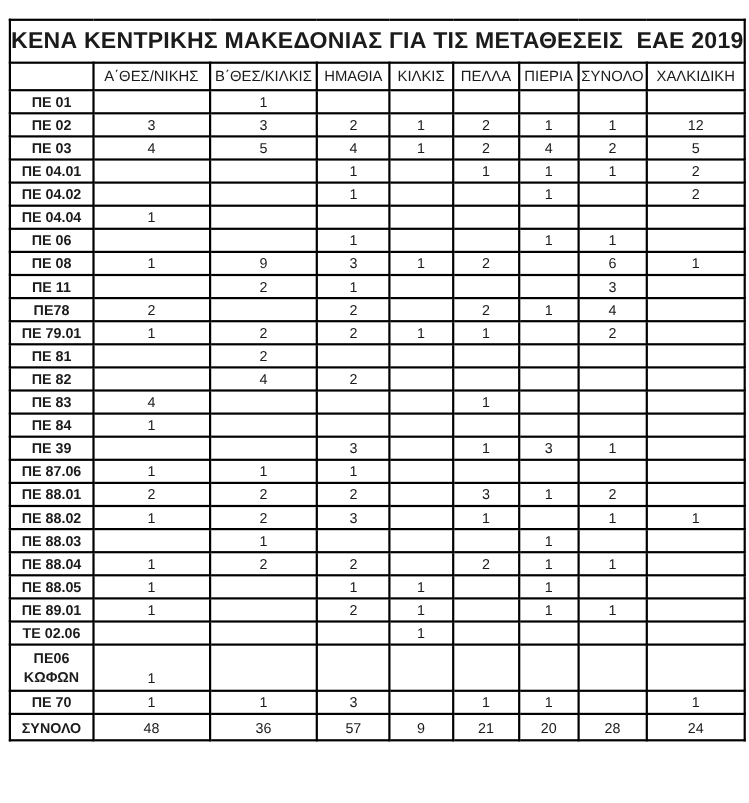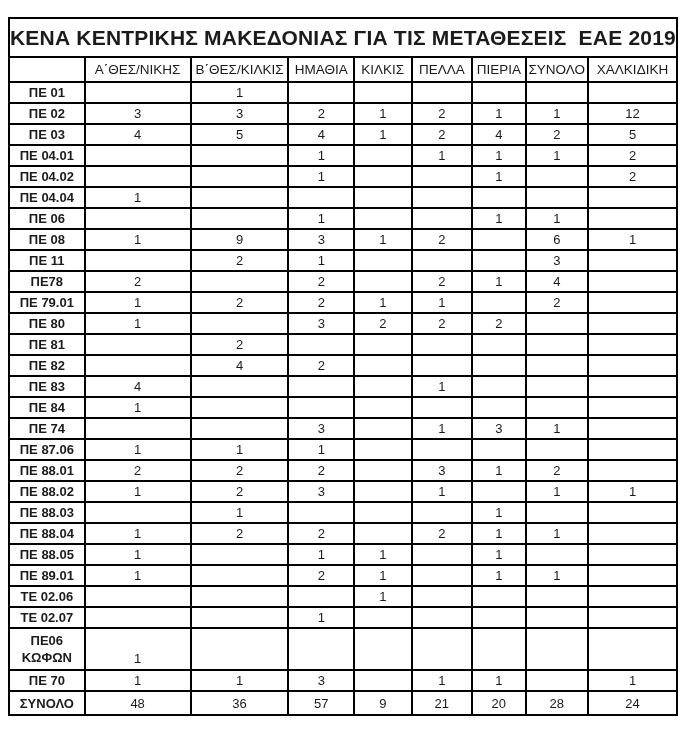--- a/index.html
+++ b/index.html
@@ -207,31 +207,20 @@
           <td>1</td>
           <td>2</td>
           <td>2</td>
           <td>1</td>
           <td>1</td>
           <td></td>
           <td>2</td>
           <td></td>
         </tr>
         <tr class="data-row">
-          <th class="row-label">ΠΕ 80</th>
-          <td>1</td>
-          <td></td>
-          <td>3</td>
-          <td>2</td>
-          <td>2</td>
-          <td>2</td>
-          <td></td>
-          <td></td>
-        </tr>
-        <tr class="data-row">
           <th class="row-label">ΠΕ 81</th>
           <td></td>
           <td>2</td>
           <td></td>
           <td></td>
           <td></td>
           <td></td>
           <td></td>
           <td></td>
         </tr>
@@ -262,21 +251,21 @@
           <td>1</td>
           <td></td>
           <td></td>
           <td></td>
           <td></td>
           <td></td>
           <td></td>
           <td></td>
         </tr>
         <tr class="data-row">
-          <th class="row-label">ΠΕ 74</th>
+          <th class="row-label">ΠΕ 39</th>
           <td></td>
           <td></td>
           <td>3</td>
           <td></td>
           <td>1</td>
           <td>3</td>
           <td>1</td>
           <td></td>
         </tr>
         <tr class="data-row">
@@ -355,31 +344,20 @@
           <td>1</td>
           <td>1</td>
           <td></td>
         </tr>
         <tr class="data-row">
           <th class="row-label">ΤΕ 02.06</th>
           <td></td>
           <td></td>
           <td></td>
           <td>1</td>
-          <td></td>
-          <td></td>
-          <td></td>
-          <td></td>
-        </tr>
-        <tr class="data-row">
-          <th class="row-label">ΤΕ 02.07</th>
-          <td></td>
-          <td></td>
-          <td>1</td>
-          <td></td>
           <td></td>
           <td></td>
           <td></td>
           <td></td>
         </tr>
         <tr class="tall-row">
           <th class="row-label">ΠΕ06
 ΚΩΦΩΝ</th>
           <td>1</td>
           <td></td>

